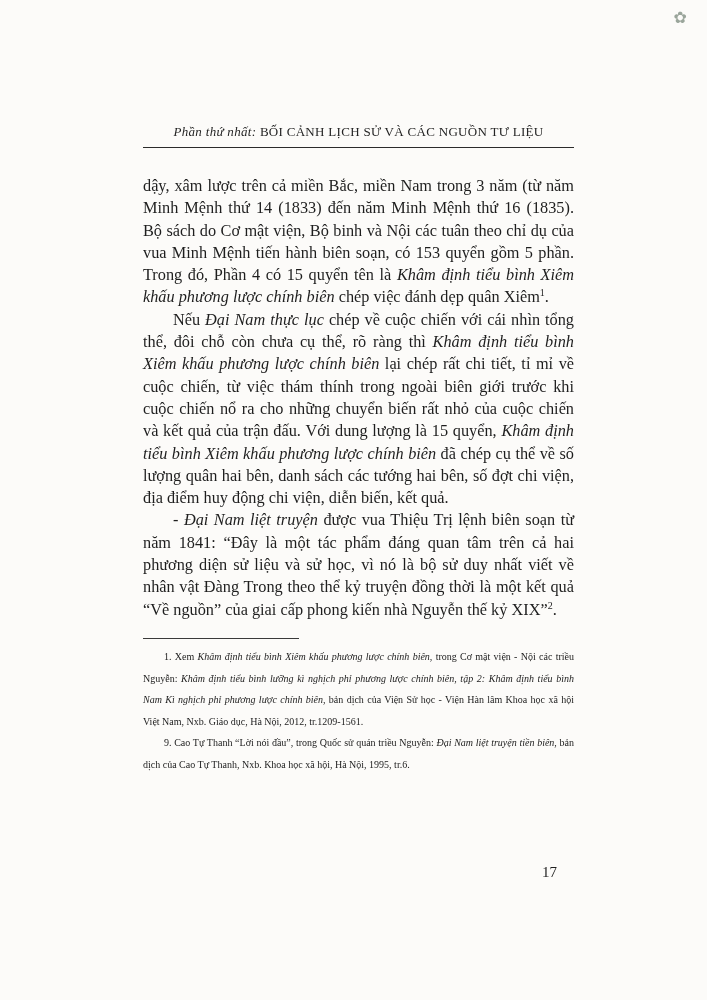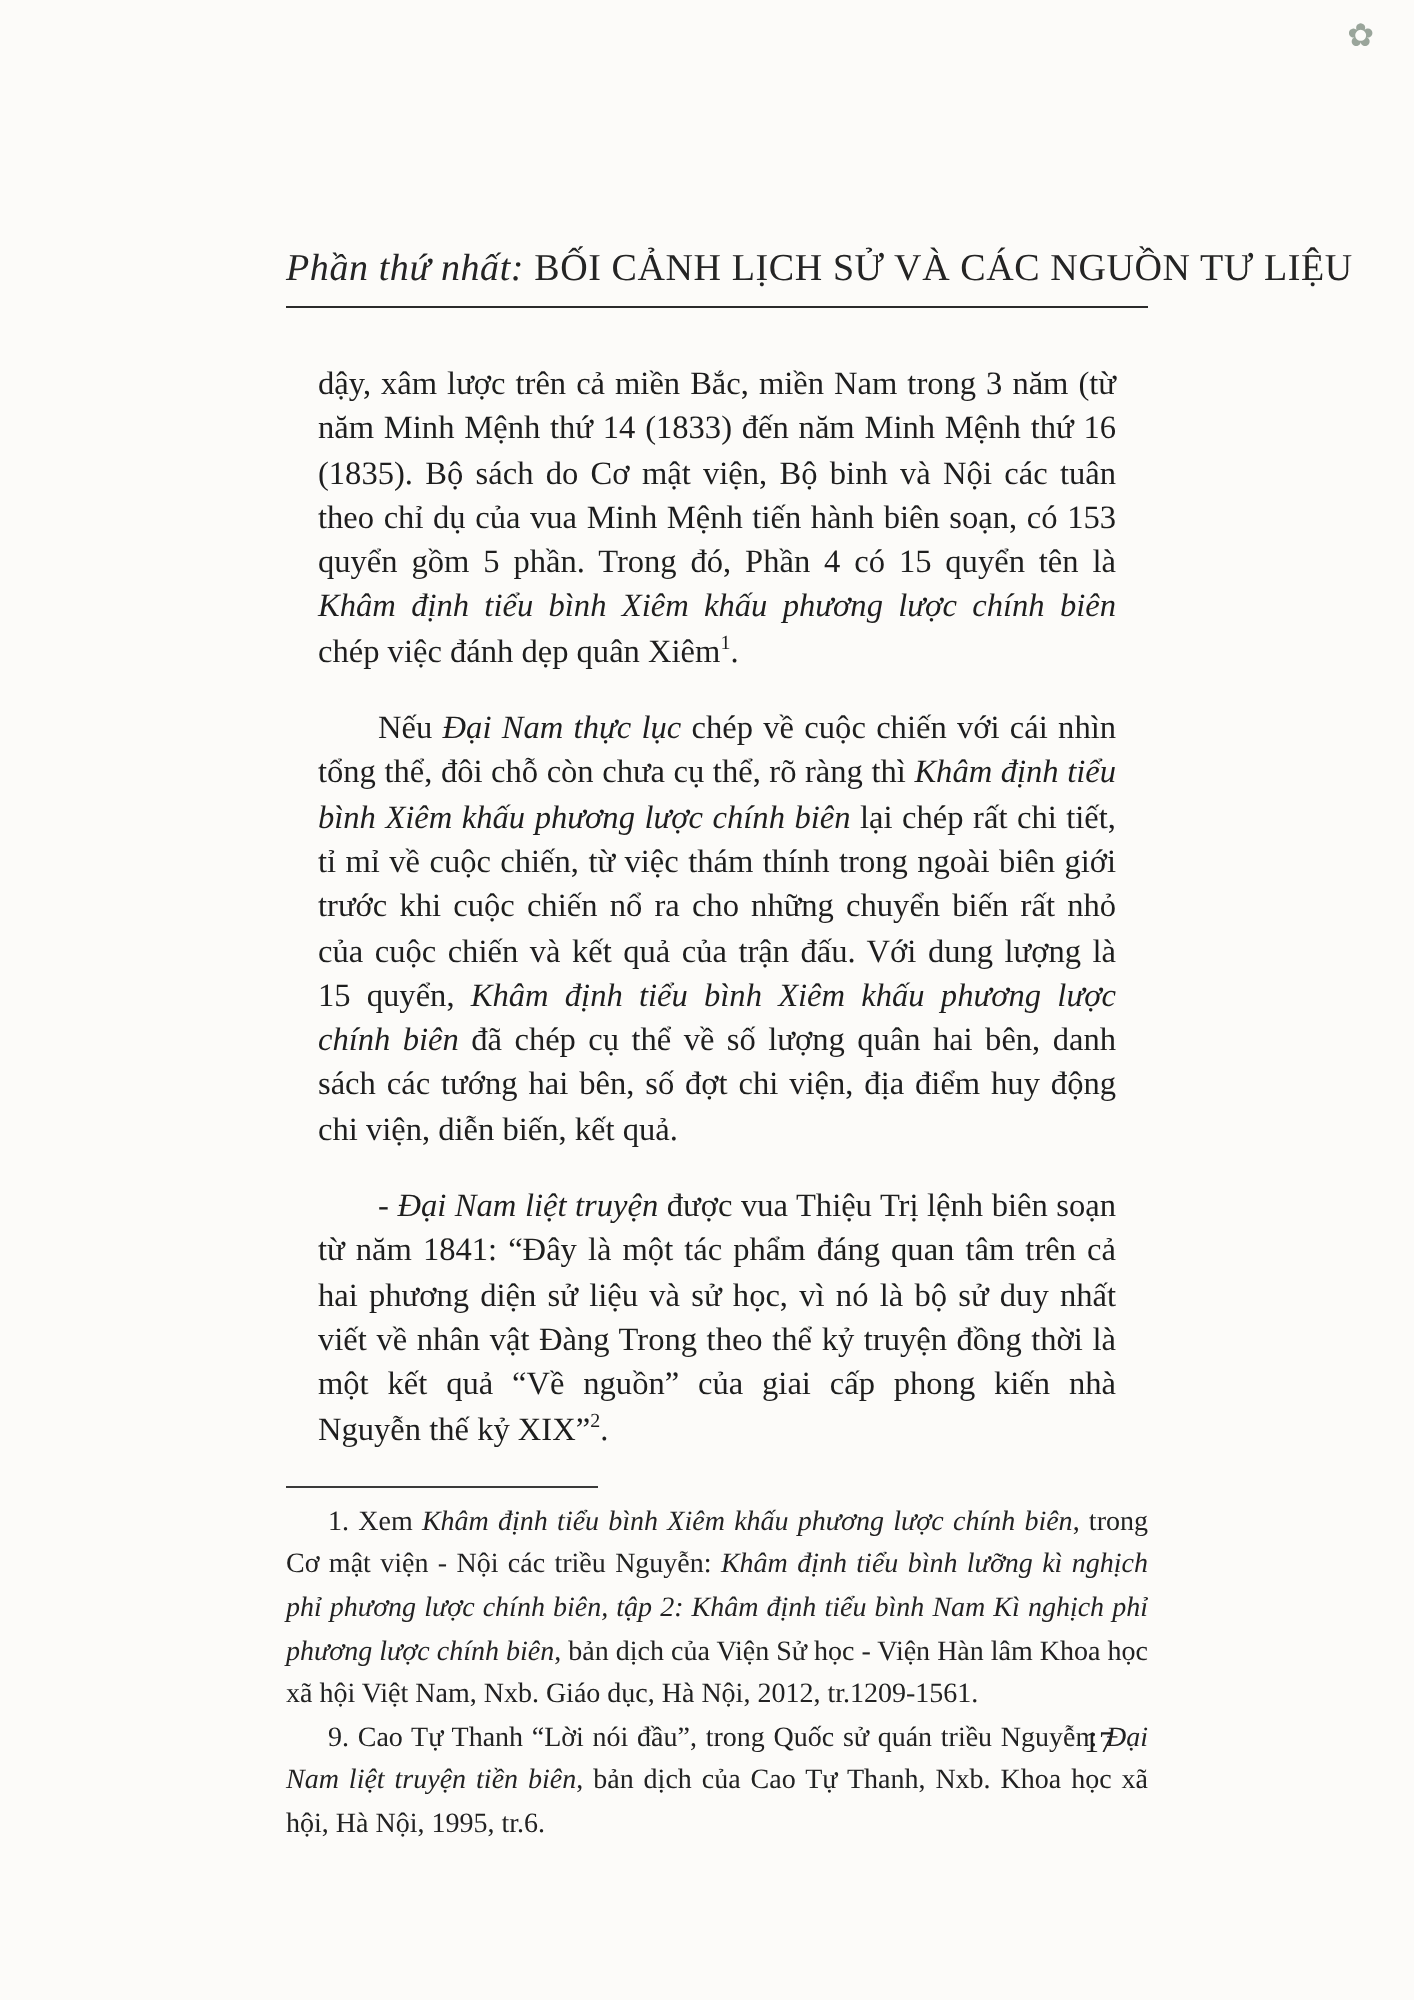--- a/index.html
+++ b/index.html
@@ -13,53 +13,53 @@
     overflow: hidden;
   }
   .ornament {
     position: absolute; top: 8px; right: 20px;
     font-size: 16px; color: #9aa59b;
   }
   .content {
     position: absolute; left: 143px; top: 124px; width: 431px;
   }
   .running-head {
-    text-align: right;
-    font-size: 19px;
+    text-align: center;
+    font-size: 13px;
     letter-spacing: 0.3px;
     color: #242424;
     white-space: nowrap;
   }
   .rh-part { font-style: italic; }
   .head-rule {
     border: none; border-top: 1.5px solid #2b2b2b;
     margin: 7px 0 0 0;
   }
   .body-block { margin-top: 27px; }
   .body-p {
-    margin: 16px;
+    margin: 0;
     font-size: 16.3px;
     line-height: 22.3px;
     text-align: justify;
   }
   .body-p.indent { text-indent: 30px; }
   .it { font-style: italic; }
   sup.fn-ref {
     font-size: 10px;
     line-height: 0;
     vertical-align: super;
   }
   .fn-rule {
     border: none; border-top: 1px solid #3a3a3a;
     width: 156px;
     margin: 17px 0 7px 0;
   }
   .footnote {
     margin: 0;
-    font-size: 14px;
+    font-size: 10px;
     line-height: 21.6px;
     text-align: justify;
     text-indent: 21px;
     color: #222;
   }
   .page-num {
     position: absolute;
     top: 864px; right: 150px;
     font-size: 15px;
     color: #1e1e1e;

